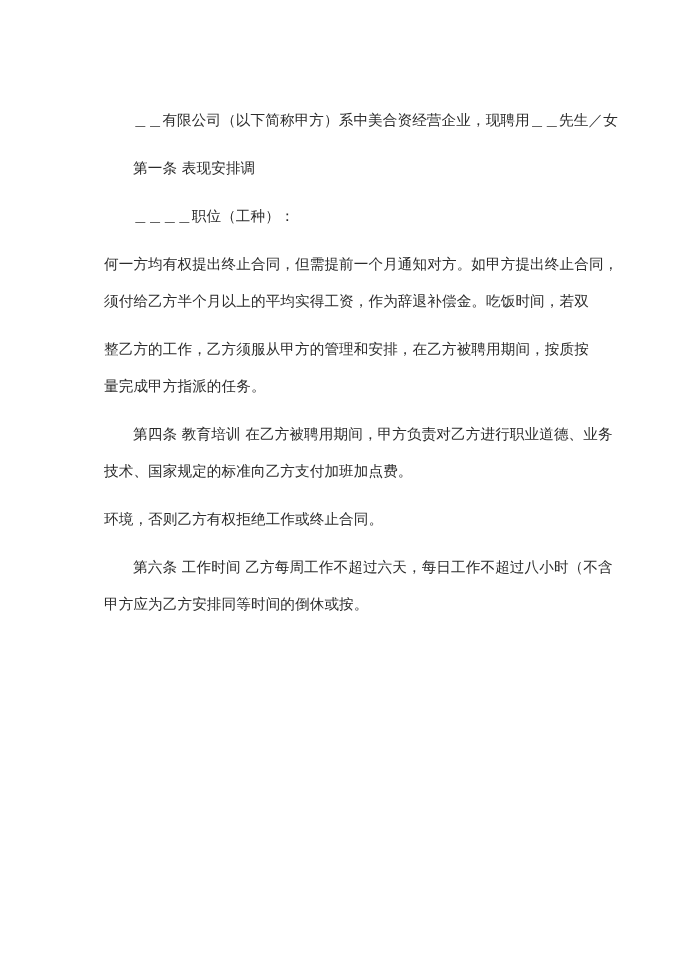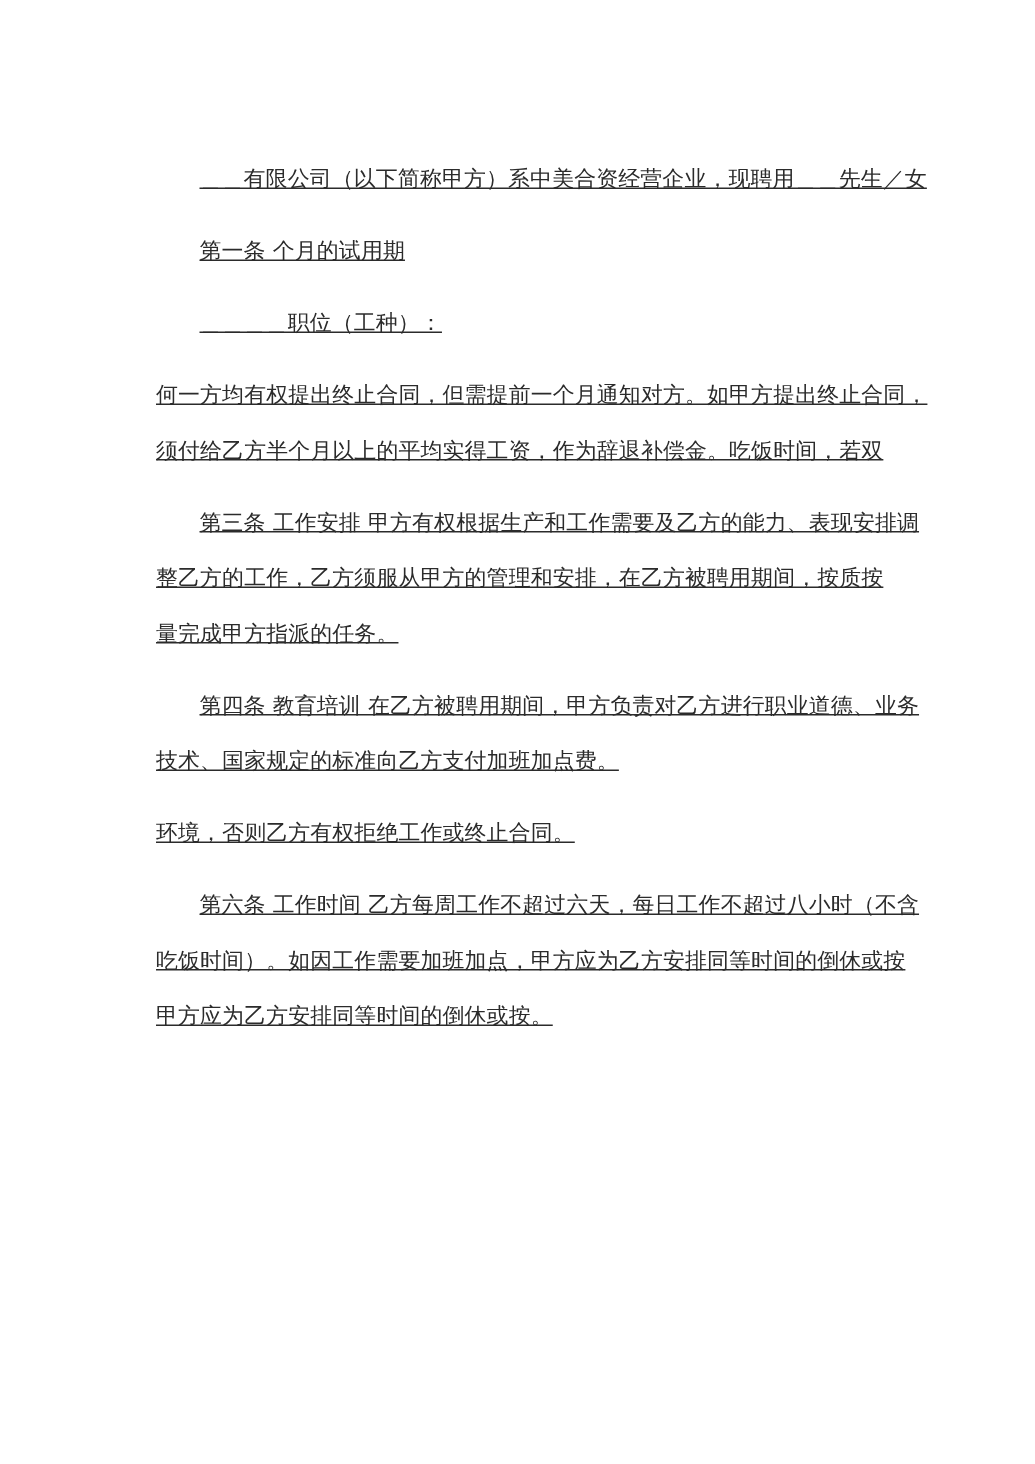--- a/index.html
+++ b/index.html
@@ -22,66 +22,63 @@
     width: 480px;
   }
   .para {
     margin: 0 0 11px 0;
     font-size: 14.6px;
     line-height: 37px;
     letter-spacing: 0.1px;
     text-align: justify;
     text-justify: inter-character;
     word-break: break-all;
-    text-decoration: underline;
   }
   .line {
     display: block;
     white-space: nowrap;
   }
   .line.first {
     padding-left: 29px;
   }
 </style>
 </head>
 <body>
 
 <div class="page">
 
   <p class="para">
     <span class="line first">＿＿有限公司（以下简称甲方）系中美合资经营企业，现聘用＿＿先生／女</span>
   </p>
 
   <p class="para" style="margin-bottom:11px;">
-    <span class="line first">第一条 个月的试用期</span>
+    <span class="line first">第一条 表现安排调</span>
   </p>
 
   <p class="para">
     <span class="line first">＿＿＿＿职位（工种）：</span>
   </p>
 
   <p class="para">
     <span class="line">何一方均有权提出终止合同，但需提前一个月通知对方。如甲方提出终止合同，</span>
     <span class="line">须付给乙方半个月以上的平均实得工资，作为辞退补偿金。吃饭时间，若双</span>
   </p>
 
   <p class="para">
-    <span class="line first">第三条 工作安排 甲方有权根据生产和工作需要及乙方的能力、表现安排调</span>
     <span class="line">整乙方的工作，乙方须服从甲方的管理和安排，在乙方被聘用期间，按质按</span>
     <span class="line">量完成甲方指派的任务。</span>
   </p>
 
   <p class="para">
     <span class="line first">第四条 教育培训 在乙方被聘用期间，甲方负责对乙方进行职业道德、业务</span>
     <span class="line">技术、国家规定的标准向乙方支付加班加点费。</span>
   </p>
 
   <p class="para">
     <span class="line">环境，否则乙方有权拒绝工作或终止合同。</span>
   </p>
 
   <p class="para">
     <span class="line first">第六条 工作时间 乙方每周工作不超过六天，每日工作不超过八小时（不含</span>
-    <span class="line">吃饭时间）。如因工作需要加班加点，甲方应为乙方安排同等时间的倒休或按</span>
     <span class="line">甲方应为乙方安排同等时间的倒休或按。</span>
   </p>
 
 </div>
 
 </body></html>

